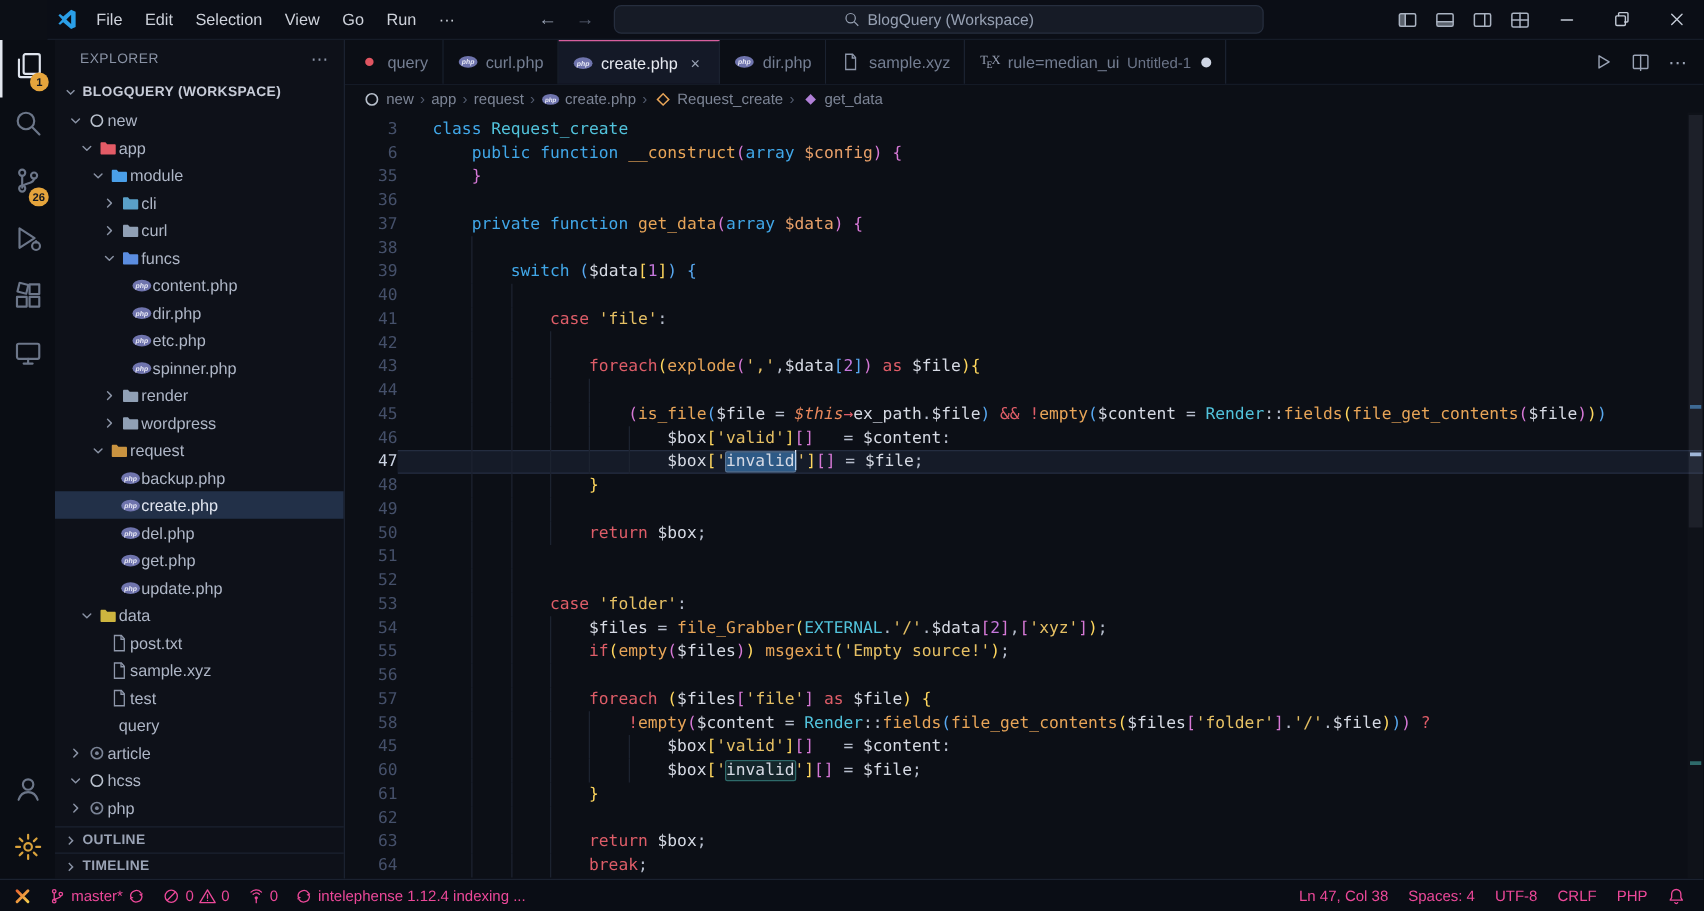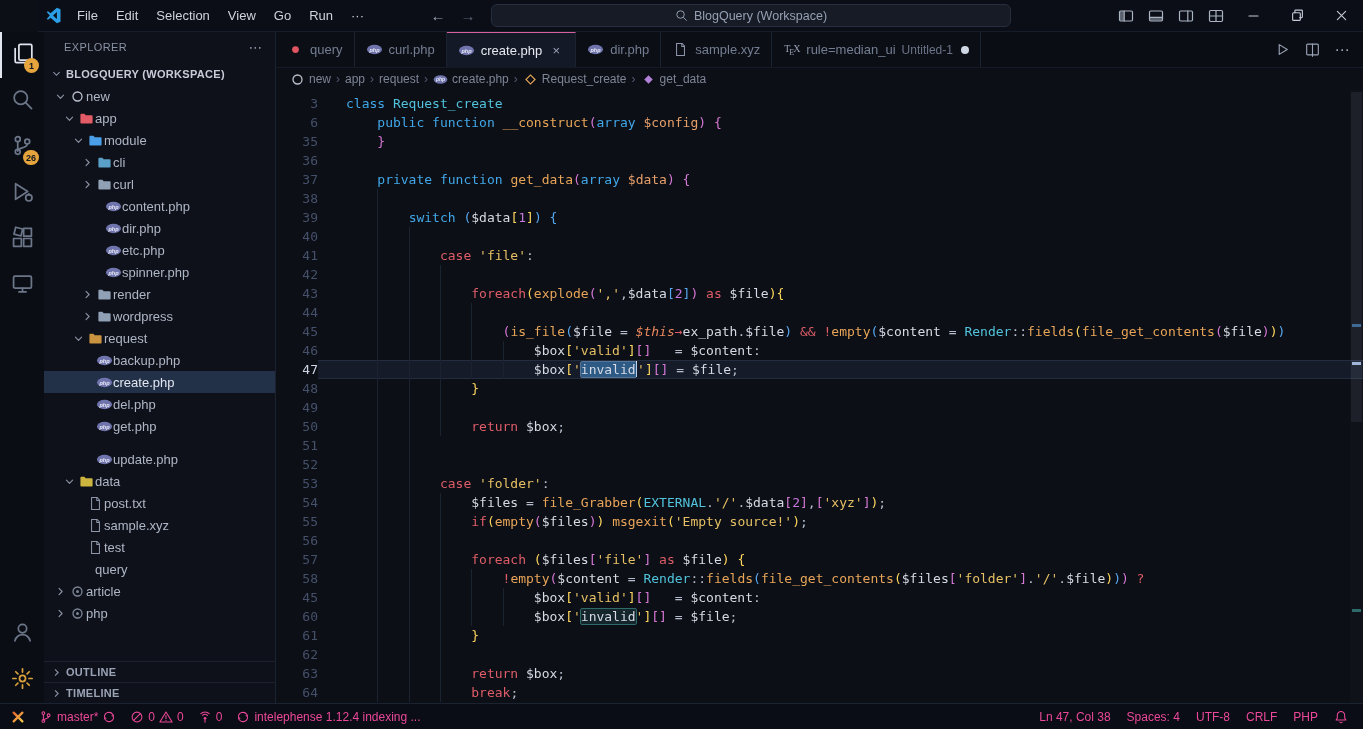--- a/index.html
+++ b/index.html
@@ -325,20 +325,33 @@
                 <path d="M6.2 4.2 10 8l-3.8 3.8" stroke-width="1.4"></path>
               </svg>
             </span>
             <span class="t-icon">
               <svg viewBox="0 0 16 16">
                 <path d="M1.5 3.8c0-.5.4-.9.9-.9h3.3l1.5 1.7h6.4c.5 0 .9.4.9.9v7c0 .5-.4.9-.9.9H2.4c-.5 0-.9-.4-.9-.9z" fill="#90a0b5"></path>
               </svg>
             </span>
             <span class="t-label">curl</span>
           </div>
+          <div class="tree-row" style="padding-left: 35px;">
+            <span class="chev">
+              <svg viewBox="0 0 16 16" fill="none" stroke="currentColor" stroke-width="1.2" stroke-linecap="round" stroke-linejoin="round">
+                <path d="M4.2 6.4 8 10.2l3.8-3.8" stroke-width="1.4"></path>
+              </svg>
+            </span>
+            <span class="t-icon">
+              <svg viewBox="0 0 16 16">
+                <path d="M1.5 3.8c0-.5.4-.9.9-.9h3.3l1.5 1.7h6.4c.5 0 .9.4.9.9v7c0 .5-.4.9-.9.9H2.4c-.5 0-.9-.4-.9-.9z" fill="#5b8de0"></path>
+              </svg>
+            </span>
+            <span class="t-label">funcs</span>
+          </div>
           <div class="tree-row" style="padding-left: 44px;">
             <span class="chev"></span>
             <span class="t-icon">
               <svg class="phpsvg" viewBox="0 0 18 12">
                 <ellipse cx="9" cy="6" rx="8.2" ry="5.2" fill="#6f74ad"></ellipse>
                 <text x="9" y="8.2" text-anchor="middle" font-size="6" font-family="sans-serif" font-style="italic" font-weight="bold" fill="#e8e9f5">php</text>
               </svg>
             </span>
             <span class="t-label">content.php</span>
           </div>
@@ -444,21 +457,21 @@
           <div class="tree-row" style="padding-left: 35px;">
             <span class="chev"></span>
             <span class="t-icon">
               <svg class="phpsvg" viewBox="0 0 18 12">
                 <ellipse cx="9" cy="6" rx="8.2" ry="5.2" fill="#6f74ad"></ellipse>
                 <text x="9" y="8.2" text-anchor="middle" font-size="6" font-family="sans-serif" font-style="italic" font-weight="bold" fill="#e8e9f5">php</text>
               </svg>
             </span>
             <span class="t-label">get.php</span>
           </div>
-          <div class="tree-row" style="padding-left: 35px; margin-top: 11px;">
+          <div class="tree-row" style="padding-left: 35px;">
             <span class="chev"></span>
             <span class="t-icon">
               <svg class="phpsvg" viewBox="0 0 18 12">
                 <ellipse cx="9" cy="6" rx="8.2" ry="5.2" fill="#6f74ad"></ellipse>
                 <text x="9" y="8.2" text-anchor="middle" font-size="6" font-family="sans-serif" font-style="italic" font-weight="bold" fill="#e8e9f5">php</text>
               </svg>
             </span>
             <span class="t-label">update.php</span>
           </div>
           <div class="tree-row" style="padding-left: 17px;">
@@ -515,20 +528,33 @@
                 <path d="M6.2 4.2 10 8l-3.8 3.8" stroke-width="1.4"></path>
               </svg>
             </span>
             <span class="t-icon">
               <svg viewBox="0 0 16 16">
                 <circle cx="8" cy="8" r="4.8" stroke="#7b8496" stroke-width="1.4" fill="none"></circle>
                 <circle cx="8" cy="8" r="1.6" fill="#7b8496"></circle>
               </svg>
             </span>
             <span class="t-label">article</span>
+          </div>
+          <div class="tree-row" style="padding-left: 8px;">
+            <span class="chev">
+              <svg viewBox="0 0 16 16" fill="none" stroke="currentColor" stroke-width="1.2" stroke-linecap="round" stroke-linejoin="round">
+                <path d="M4.2 6.4 8 10.2l3.8-3.8" stroke-width="1.4"></path>
+              </svg>
+            </span>
+            <span class="t-icon">
+              <svg viewBox="0 0 16 16">
+                <circle cx="8" cy="8" r="4.8" stroke="#b8c0cc" stroke-width="1.4" fill="none"></circle>
+              </svg>
+            </span>
+            <span class="t-label">hcss</span>
           </div>
           <div class="tree-row" style="padding-left: 8px;">
             <span class="chev">
               <svg viewBox="0 0 16 16" fill="none" stroke="currentColor" stroke-width="1.2" stroke-linecap="round" stroke-linejoin="round">
                 <path d="M6.2 4.2 10 8l-3.8 3.8" stroke-width="1.4"></path>
               </svg>
             </span>
             <span class="t-icon">
               <svg viewBox="0 0 16 16">
                 <circle cx="8" cy="8" r="4.8" stroke="#7b8496" stroke-width="1.4" fill="none"></circle>

